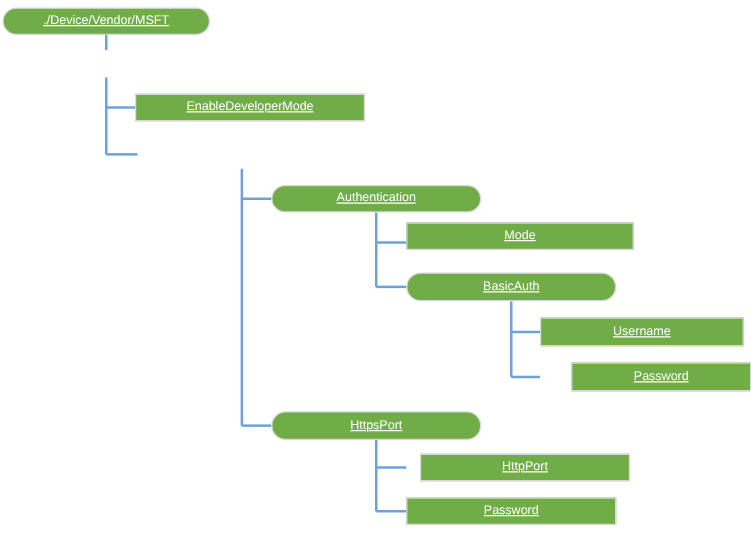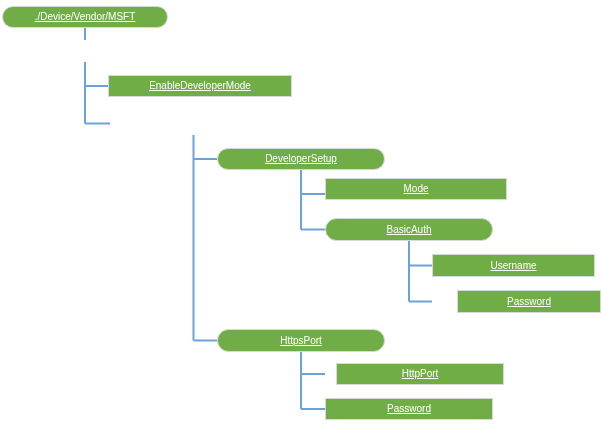--- a/index.html
+++ b/index.html
@@ -57,21 +57,21 @@
     <path d="M301 374 H325"></path>
     <path d="M301 409 H325"></path>
   </svg>
 
   <div class="node pill" style="left:2px;   top:6px;   width:166px; height:22px">./Device/Vendor/MSFT</div>
 
 
   <div class="node rect" style="left:108px; top:75px;  width:184px; height:22px">EnableDeveloperMode</div>
 
 
-  <div class="node pill" style="left:217px; top:148px; width:168px; height:22px">DeveloperSetup</div>
+  <div class="node pill" style="left:217px; top:148px; width:168px; height:22px">Authentication</div>
 
   <div class="node rect" style="left:325px; top:178px; width:182px; height:22px">Mode</div>
 
   <div class="node rect" style="left:432px; top:254px; width:163px; height:23px">Username</div>
 
   <div class="node pill" style="left:325px; top:218px; width:168px; height:23px">BasicAuth</div>
 
   <div class="node rect" style="left:457px; top:290px; width:144px; height:23px">Password</div>
 
   <div class="node pill" style="left:217px; top:329px; width:168px; height:23px">HttpsPort</div>

